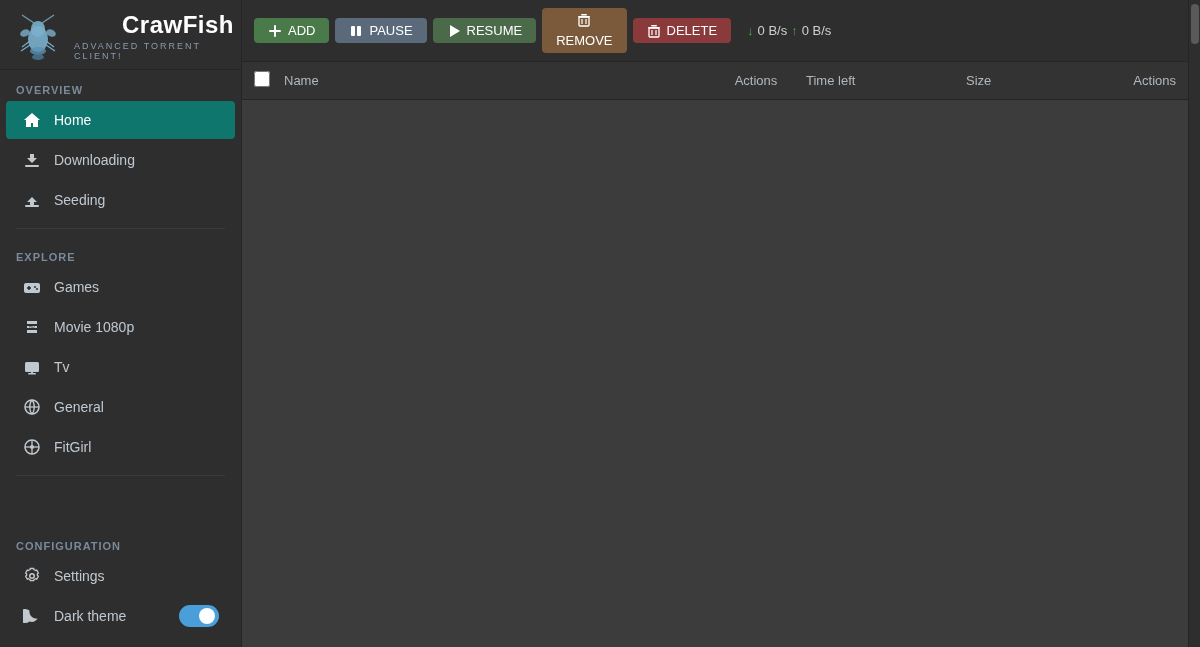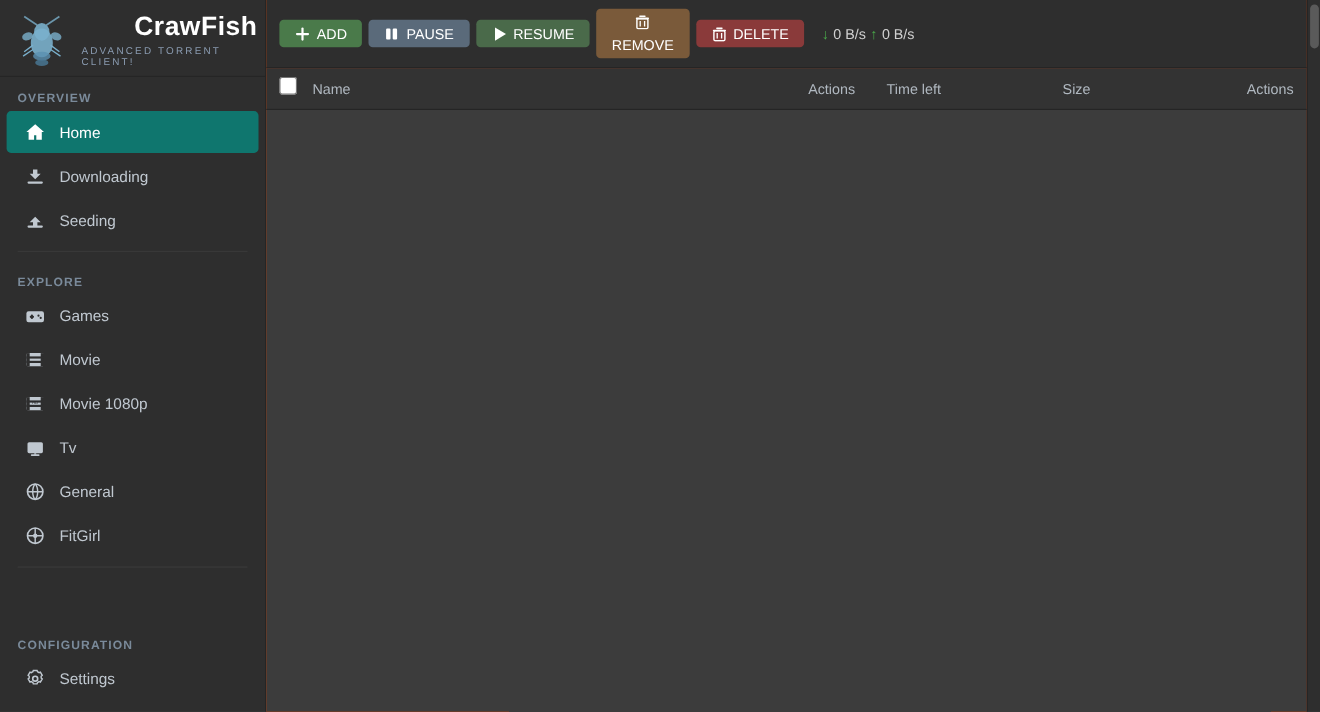--- a/index.html
+++ b/index.html
@@ -363,32 +363,20 @@
         <rect x="1" y="5" width="16" height="10" rx="2"></rect>
         <rect x="5" y="8" width="2" height="4" rx="1" fill="#2e2e2e"></rect>
         <rect x="4" y="9" width="4" height="2" rx="1" fill="#2e2e2e"></rect>
         <circle cx="12" cy="9" r="1" fill="#2e2e2e"></circle>
         <circle cx="14" cy="11" r="1" fill="#2e2e2e"></circle>
       </svg>
     </span>
     <span>Games</span>
   </div>
 
-  <div class="sidebar-item">
-    <span class="sidebar-icon">
-      <svg width="18" height="18" viewBox="0 0 18 18" fill="currentColor">
-        <rect x="1" y="3" width="16" height="12" rx="1.5"></rect>
-        <rect x="1" y="3" width="3" height="12" fill="#2e2e2e"></rect>
-        <rect x="14" y="3" width="3" height="12" fill="#2e2e2e"></rect>
-        <rect x="1" y="6" width="16" height="2" fill="#2e2e2e"></rect>
-        <rect x="1" y="10" width="16" height="2" fill="#2e2e2e"></rect>
-      </svg>
-    </span>
-    <span>Movie</span>
-  </div>
 
   <div class="sidebar-item">
     <span class="sidebar-icon">
       <svg width="18" height="18" viewBox="0 0 18 18" fill="currentColor">
         <rect x="1" y="3" width="16" height="12" rx="1.5"></rect>
         <rect x="1" y="3" width="3" height="12" fill="#2e2e2e"></rect>
         <rect x="14" y="3" width="3" height="12" fill="#2e2e2e"></rect>
         <rect x="1" y="6" width="16" height="2" fill="#2e2e2e"></rect>
         <rect x="1" y="10" width="16" height="2" fill="#2e2e2e"></rect>
         <text x="6" y="9.5" font-size="4" fill="#2e2e2e" font-family="Arial">HD</text>
@@ -442,20 +430,32 @@
     <div class="sidebar-item">
       <span class="sidebar-icon">
         <svg width="18" height="18" viewBox="0 0 18 18" fill="currentColor">
           <path d="M9 6a3 3 0 100 6 3 3 0 000-6zm0 1.5a1.5 1.5 0 110 3 1.5 1.5 0 010-3z"></path>
           <path d="M7.3 1.5l-.4 1.2a5.5 5.5 0 00-1.4.8l-1.2-.4-1.7 2.9 1 .8a5.6 5.6 0 000 1.6l-1 .8 1.7 2.9 1.2-.4a5.5 5.5 0 001.4.8l.4 1.2h3.4l.4-1.2a5.5 5.5 0 001.4-.8l1.2.4 1.7-2.9-1-.8a5.6 5.6 0 000-1.6l1-.8-1.7-2.9-1.2.4a5.5 5.5 0 00-1.4-.8L10.7 1.5H7.3z" fill="none" stroke="currentColor" stroke-width="1.3"></path>
         </svg>
       </span>
       <span>Settings</span>
     </div>
 
+    <div class="sidebar-item">
+      <span class="sidebar-icon">
+        <svg width="18" height="18" viewBox="0 0 18 18" fill="currentColor">
+          <path d="M14.5 11.5A7 7 0 016.5 3.5a7 7 0 100 11 7 7 0 008-3z"></path>
+        </svg>
+      </span>
+      <span>Dark theme</span>
+      <label class="toggle-switch">
+        <input type="checkbox" checked="" style="">
+        <span class="toggle-slider"></span>
+      </label>
+    </div>
   </div>
 
 </aside>
 
 <div class="main-content">
 
   <div class="toolbar">
     <button class="toolbar-btn btn-add">
       <svg width="14" height="14" viewBox="0 0 14 14" fill="currentColor">
         <rect x="6" y="1" width="2" height="12" rx="1"></rect>

